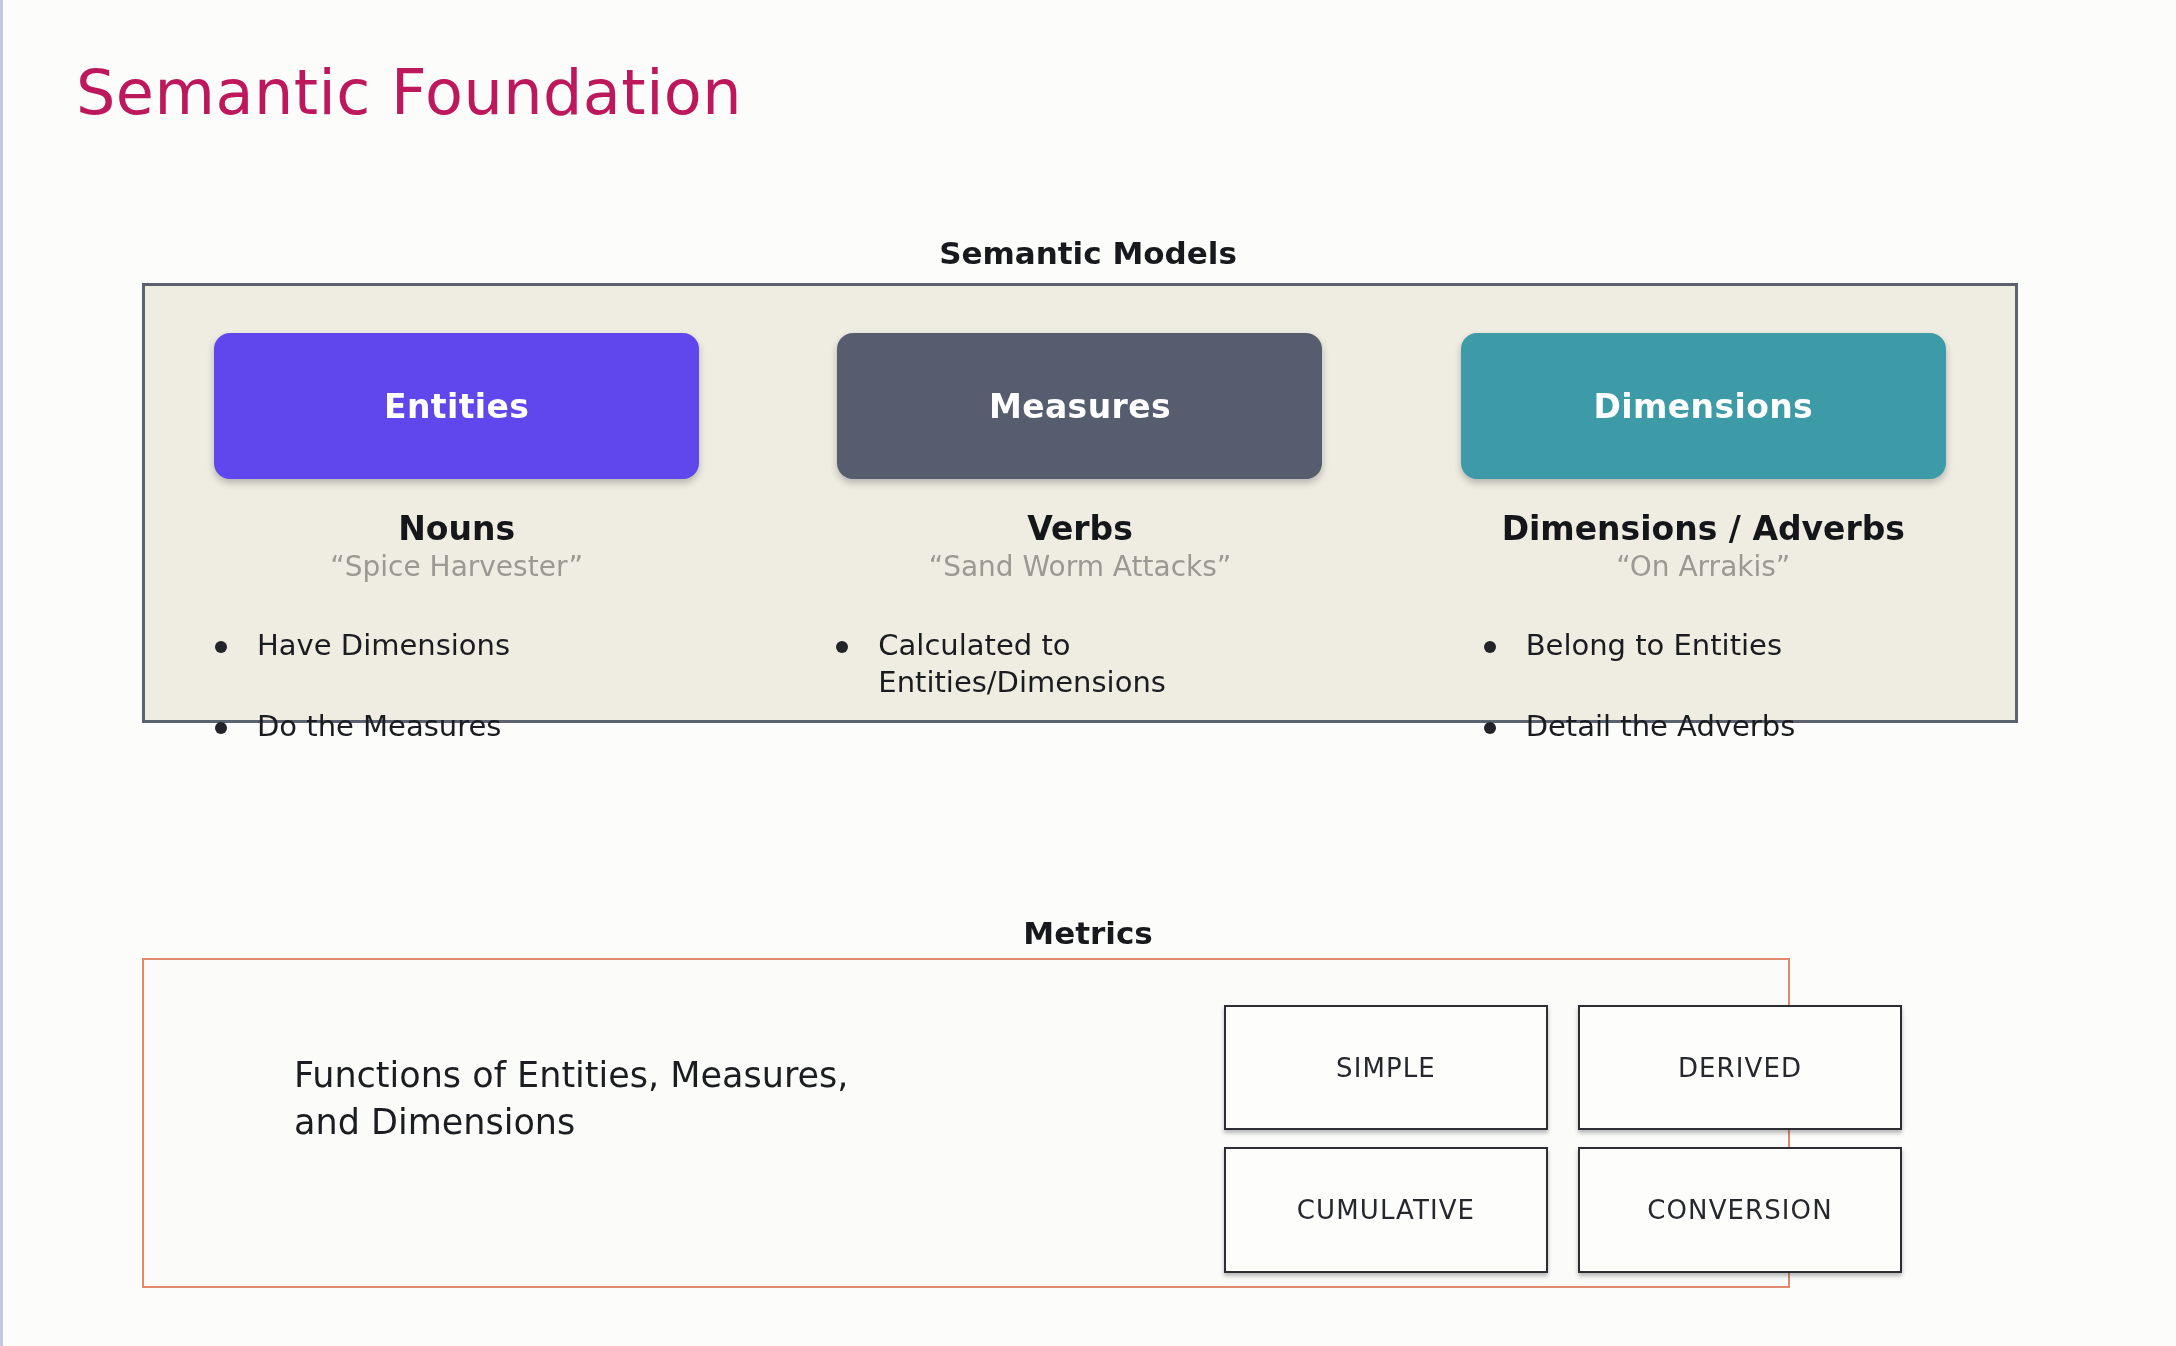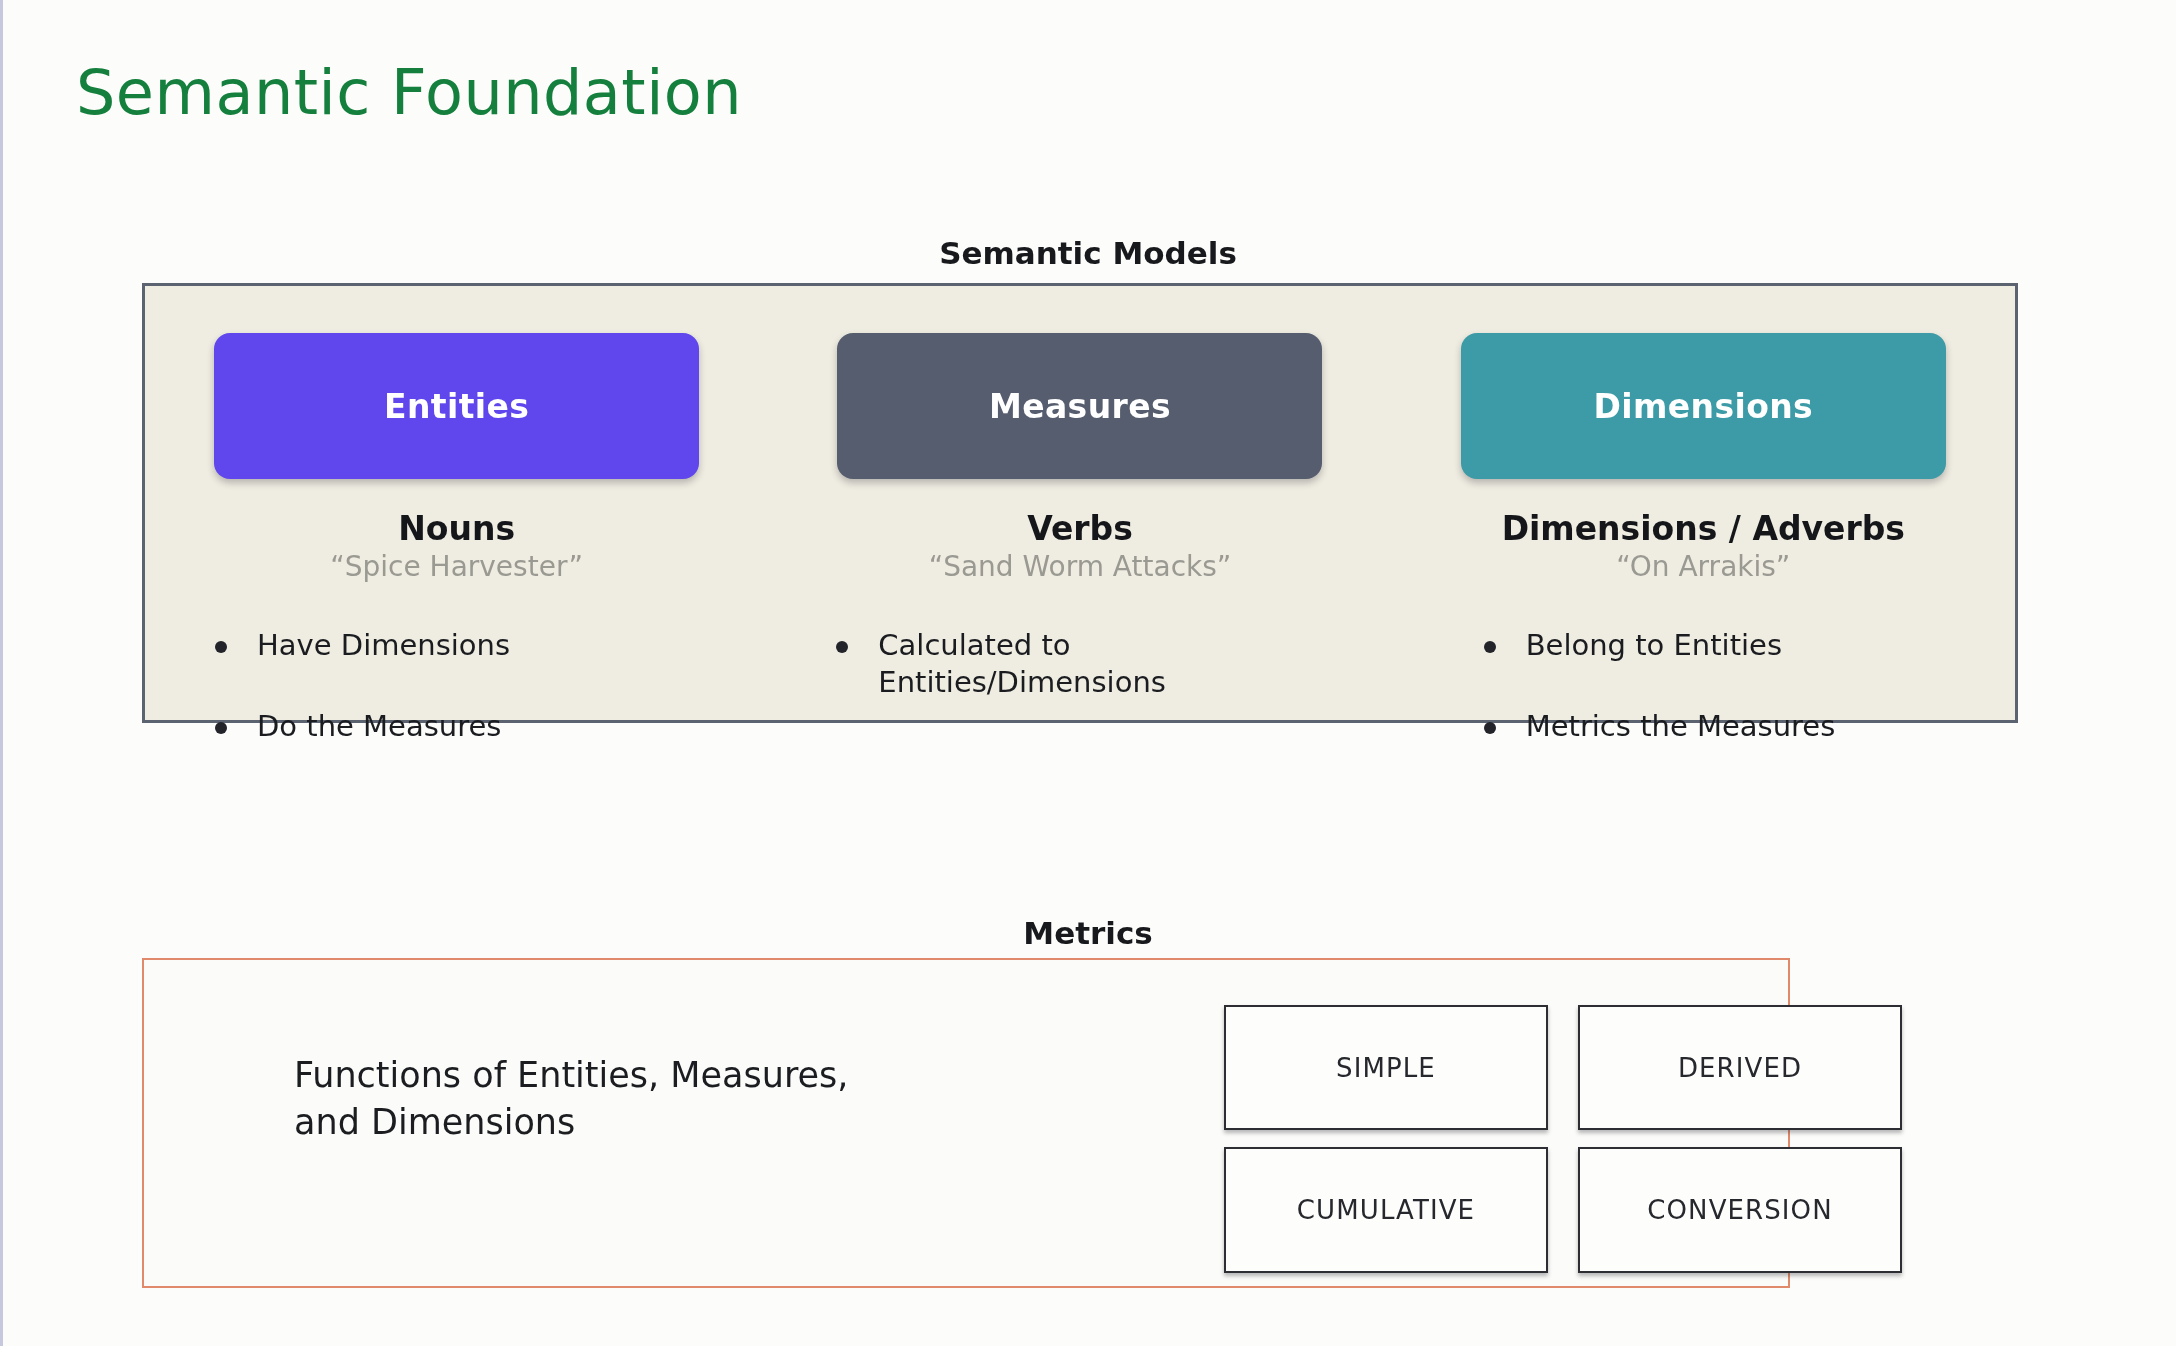--- a/index.html
+++ b/index.html
@@ -28,21 +28,21 @@
     background: #c6c9dd;
   }
 
   
   .page-title {
     position: absolute;
     left: 76px;
     top: 62px;
     font-size: 62px;
     font-weight: 400;
-    color: #15803d;
+    color: #be185d;
     letter-spacing: 0.5px;
     line-height: 1;
     white-space: nowrap;
   }
 
   
   .section-caption {
     position: absolute;
     font-size: 31px;
     font-weight: 700;
@@ -222,21 +222,21 @@
         </div>
       </div>
 
       <div class="model-col">
         <div class="model-chip chip-dimensions">Dimensions</div>
         <div class="part-of-speech">Dimensions / Adverbs</div>
         <div class="example-phrase">“On Arrakis”</div>
         <div class="bullets-wrap">
           <ul class="bullets" id="bullets-dimensions">
             <li>Belong to Entities</li>
-            <li>Metrics the Measures</li>
+            <li>Detail the Adverbs</li>
           </ul>
         </div>
       </div>
 
     </div>
   </div>
 
   <div class="section-caption" id="mx-caption">Metrics</div>
 
   <div class="metrics-panel">

